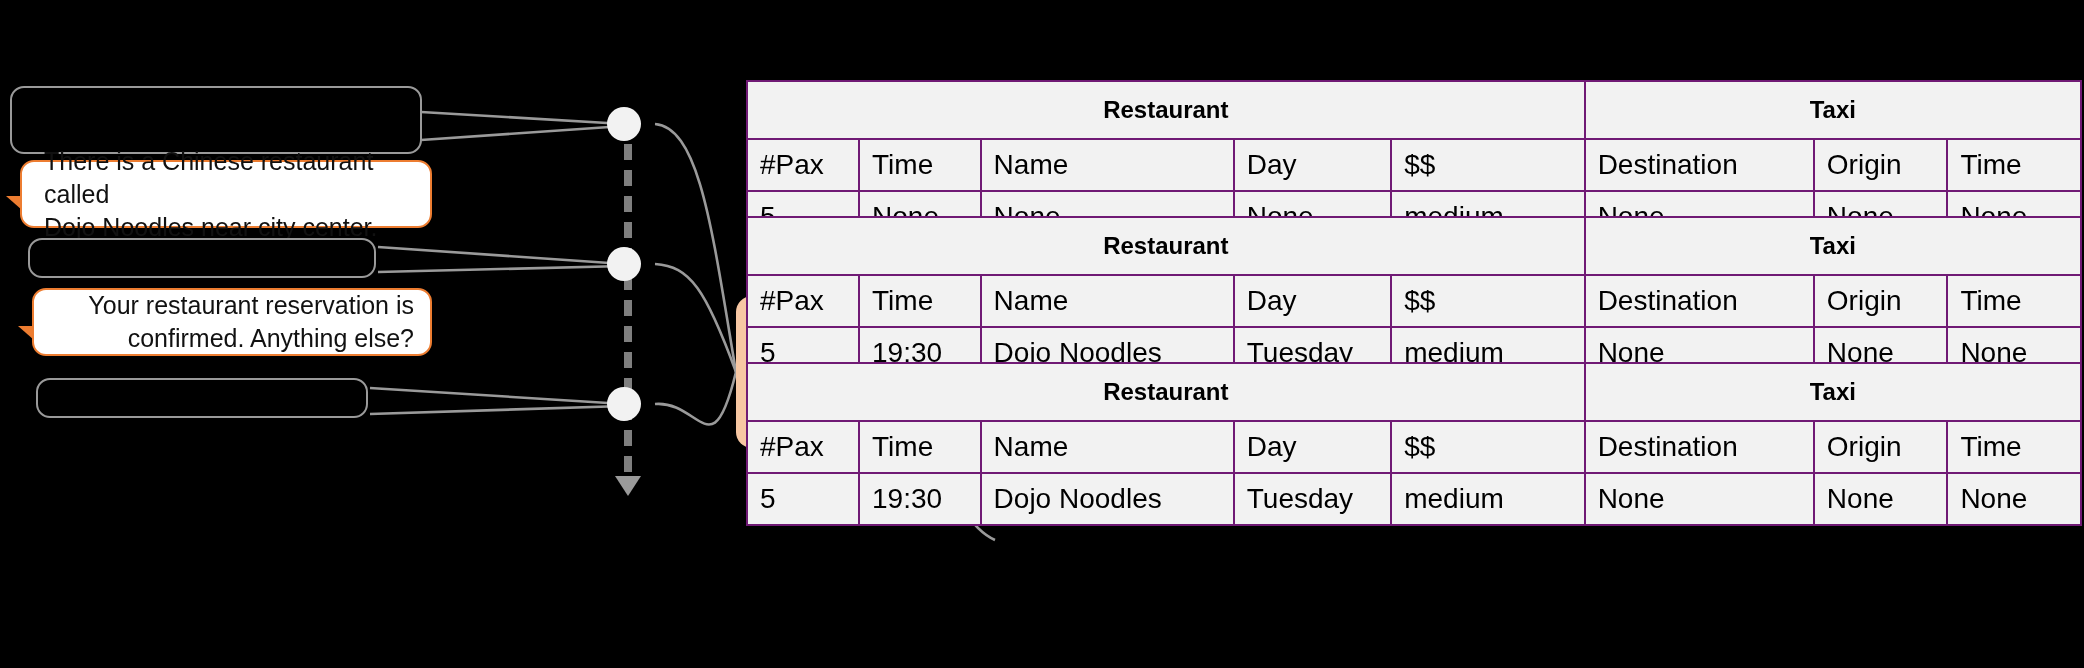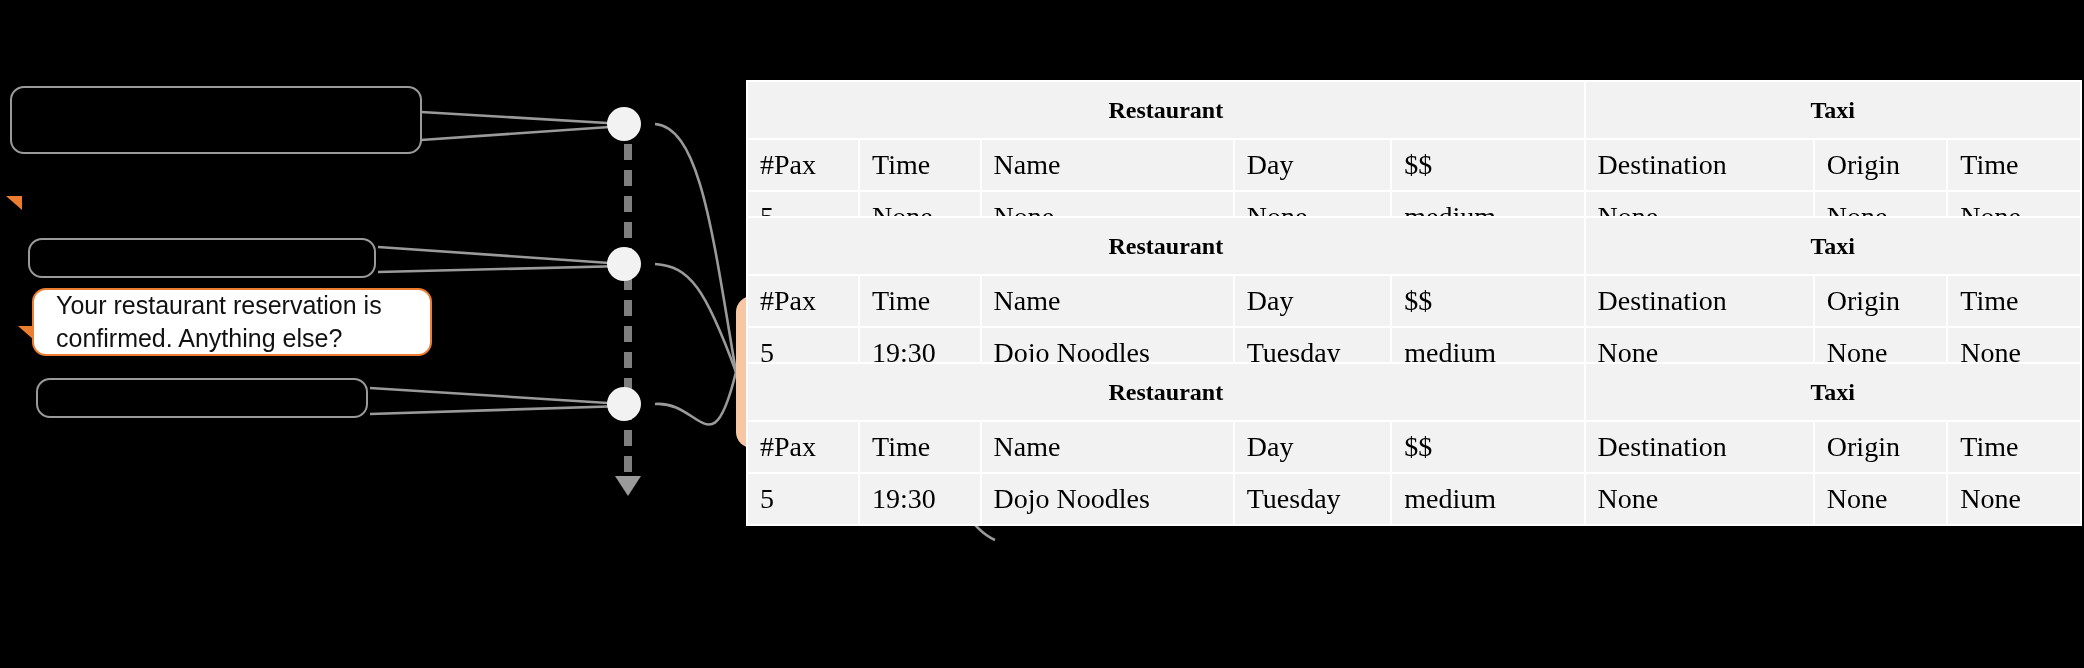--- a/index.html
+++ b/index.html
@@ -34,21 +34,21 @@
          pointer-events:none;}
 
   
   .dst{position:absolute;left:736px;top:296px;width:164px;height:152px;
        background:#f7c7a3;border-radius:16px;
        display:flex;align-items:center;justify-content:center;}
   .dst span{font-size:29px;color:#000;line-height:38px;text-align:center;}
 
   
   .tbl{position:absolute;border-collapse:separate;border-spacing:2px;
-       background:#ffffff;table-layout:fixed;font-family:Liberation Serif, serif;}
+       background:#701a75;table-layout:fixed;}
   .tbl td,.tbl th{background:#f2f2f2;color:#000;font-weight:normal;
        font-size:28px;padding:6px 12px;text-align:left;vertical-align:middle;
        white-space:nowrap;overflow:hidden;}
   .tbl th.grp{font-weight:bold;text-align:center;font-size:24px;height:44px;}
   .tbl td.cell{height:38px;}
   .tbl th.col{height:38px;}
 </style>
 </head>
 <body>
 
@@ -77,27 +77,31 @@
 
       <path d="M 370 388 L 624 404"></path>
       <path d="M 370 414 L 624 406"></path>
     </g>
   </svg>
 
   <div class="bubble user" style="left:10px;top:86px;width:412px;height:68px;">
     <div class="txt"></div>
   </div>
 
+  <div class="bubble sys" style="left:20px;top:160px;width:412px;height:68px;">
+    <div class="txt">There is a Chinese restaurant called
+Dojo Noodles near city center.</div>
+  </div>
   <div class="tail-l" style="left:6px;top:196px;border-top:14px solid #ed7d31;border-left:16px solid transparent;"></div>
 
   <div class="bubble user" style="left:28px;top:238px;width:348px;height:40px;">
     <div class="txt"></div>
   </div>
 
-  <div class="bubble sys" style="left:32px;top:288px;width:400px;height:68px;">
+  <div class="bubble sys" style="left:32px;top:288px;width:400px;height:68px;text-align:right;">
     <div class="txt">Your restaurant reservation is
 confirmed. Anything else?</div>
   </div>
   <div class="tail-l" style="left:18px;top:326px;border-top:14px solid #ed7d31;border-left:16px solid transparent;"></div>
 
   <div class="bubble user" style="left:36px;top:378px;width:332px;height:40px;">
     <div class="txt"></div>
   </div>
 
   <div class="timeline">

